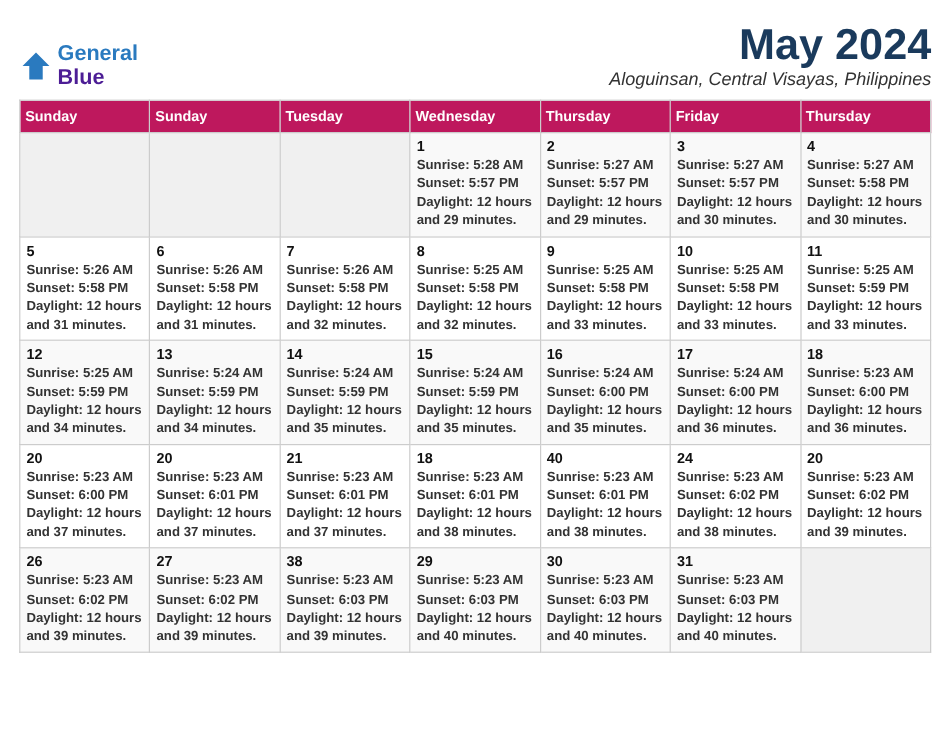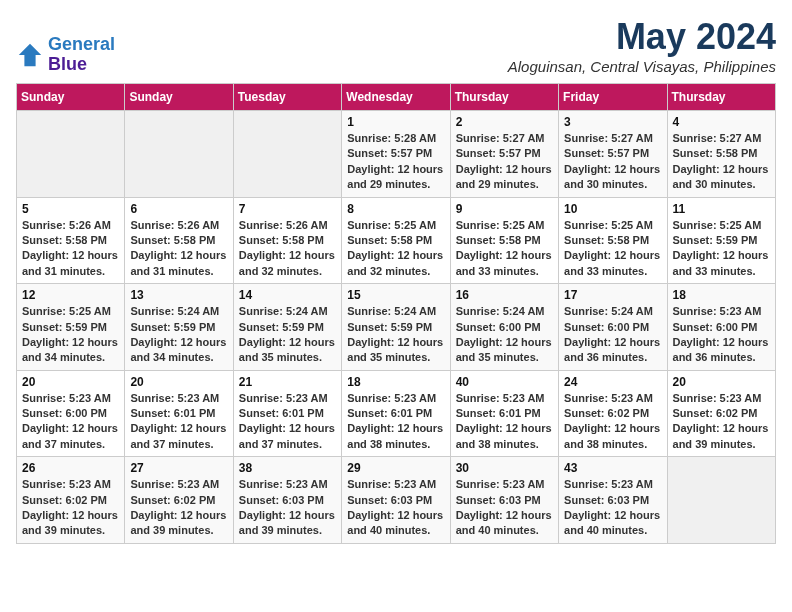--- a/index.html
+++ b/index.html
@@ -248,19 +248,19 @@
         </td>
         <td>
           <div class="day-num">29</div>
           <div class="day-info">Sunrise: 5:23 AM<br>Sunset: 6:03 PM<br>Daylight: 12 hours and 40 minutes.</div>
         </td>
         <td>
           <div class="day-num">30</div>
           <div class="day-info">Sunrise: 5:23 AM<br>Sunset: 6:03 PM<br>Daylight: 12 hours and 40 minutes.</div>
         </td>
         <td>
-          <div class="day-num">43</div>
+          <div class="day-num">31</div>
           <div class="day-info">Sunrise: 5:23 AM<br>Sunset: 6:03 PM<br>Daylight: 12 hours and 40 minutes.</div>
         </td>
         <td class="empty-cell"></td>
       </tr>
     </tbody>
 </table>
 
 </body></html>

